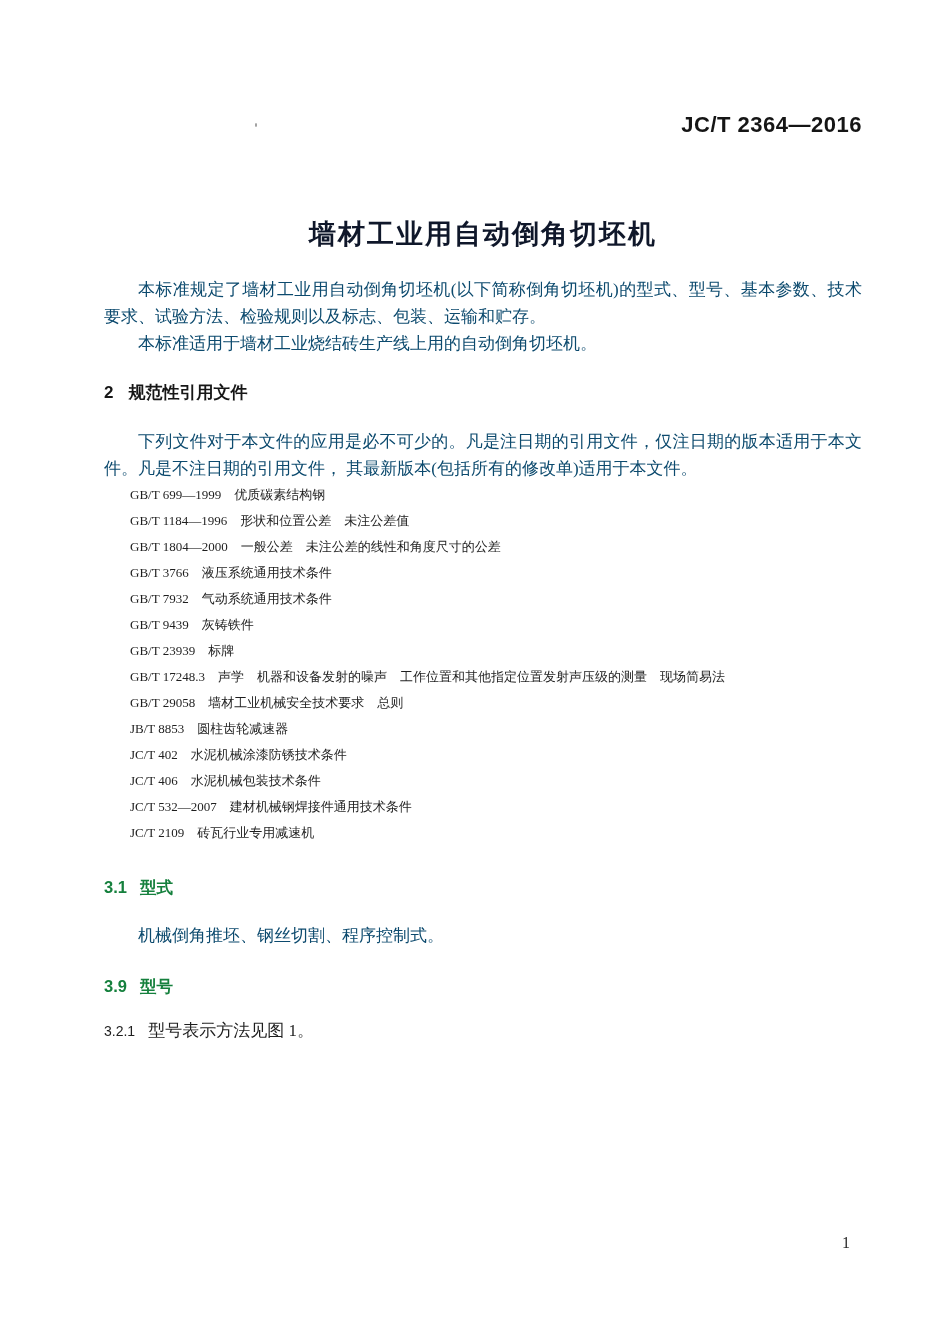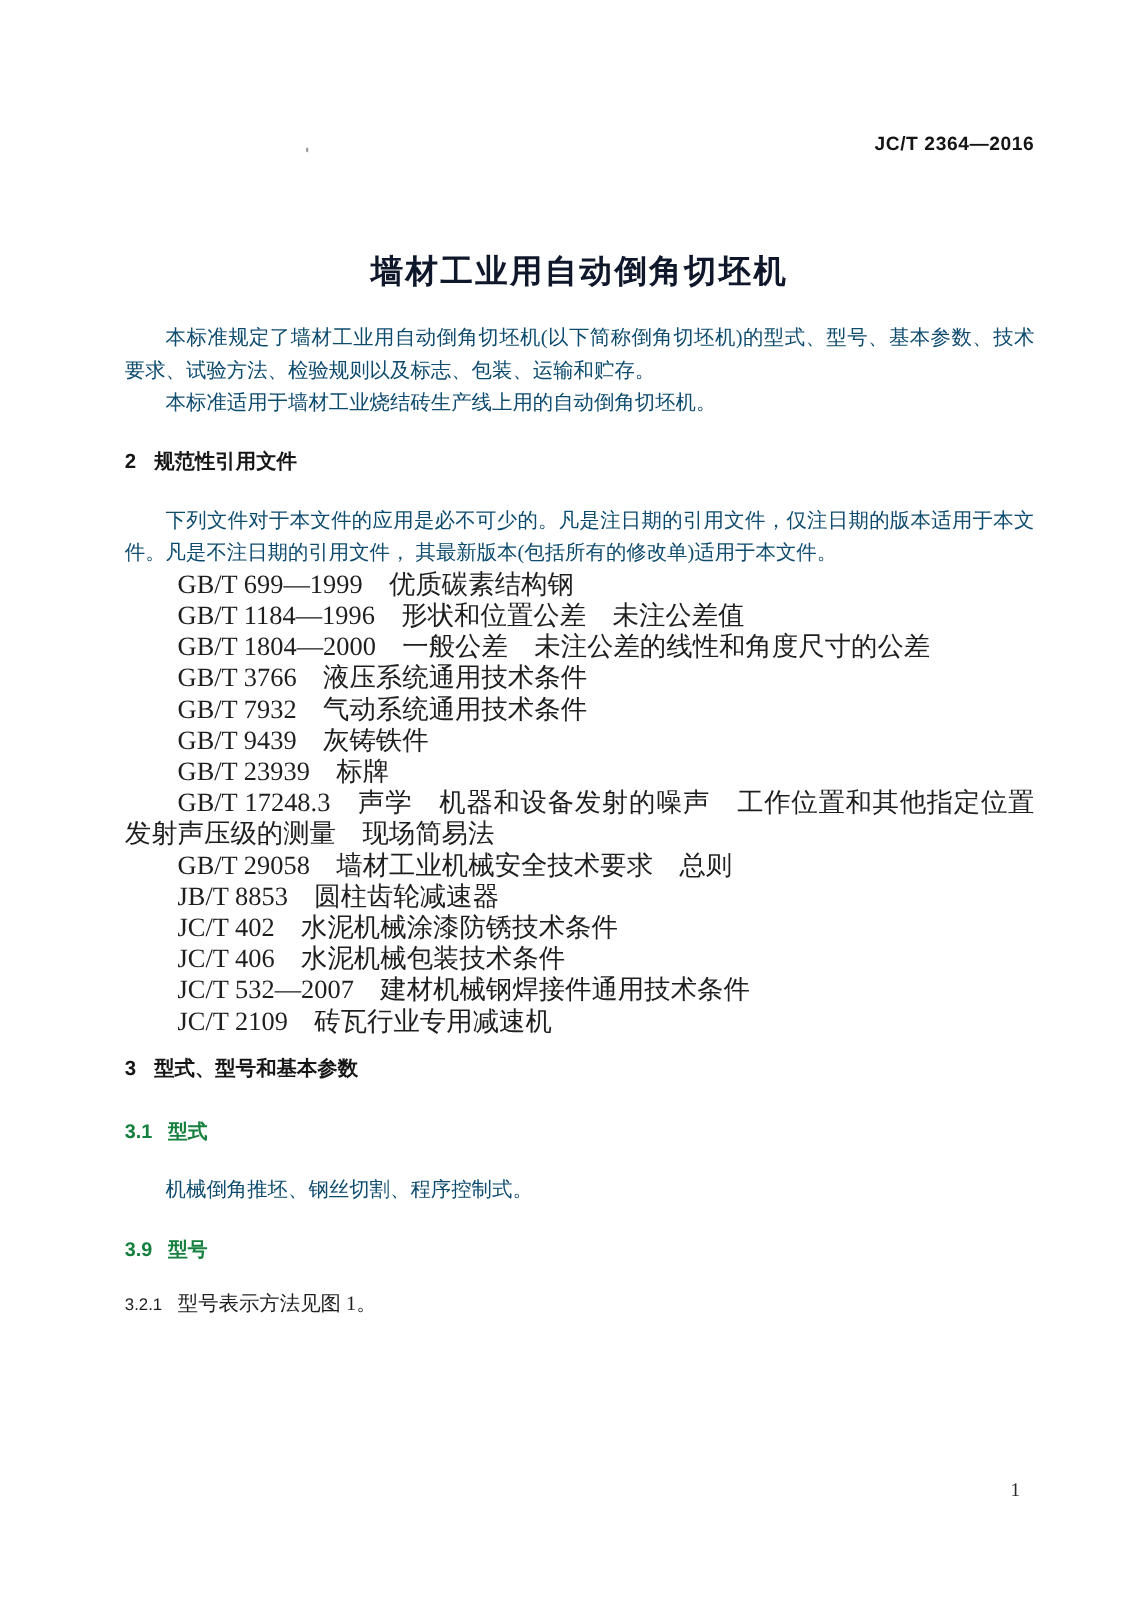--- a/index.html
+++ b/index.html
@@ -19,21 +19,21 @@
   .content {
     padding: 0 88px 0 104px;
   }
 
   
   .doc-code {
     padding-top: 112px;
     text-align: right;
     font-family: "Liberation Sans", sans-serif;
     font-weight: bold;
-    font-size: 16px;
+    font-size: 22px;
     letter-spacing: 0.5px;
     color: #151515;
   }
 
   
   .doc-title {
     margin-top: 78px;
     text-align: center;
     font-family: "Liberation Sans", sans-serif;
     font-weight: bold;
@@ -73,21 +73,21 @@
     font-size: 17px;
     line-height: 27px;
     text-indent: 2em;
     text-align: justify;
     color: #0c4a6e;
   }
 
   
   .ref-list { margin-top: 0; }
   .ref-item {
-    font-size: 22px;
+    font-size: 13px;
     line-height: 26px;
     text-indent: 2em;
     text-align: justify;
     color: #1e1e1e;
   }
 
   .clause {
     margin-top: 20px;
     font-size: 17px;
     line-height: 27px;
@@ -151,23 +151,20 @@
         <p class="ref-item">GB/T 17248.3　声学　机器和设备发射的噪声　工作位置和其他指定位置发射声压级的测量　现场简易法</p>
         <p class="ref-item">GB/T 29058　墙材工业机械安全技术要求　总则</p>
         <p class="ref-item">JB/T 8853　圆柱齿轮减速器</p>
         <p class="ref-item">JC/T 402　水泥机械涂漆防锈技术条件</p>
         <p class="ref-item">JC/T 406　水泥机械包装技术条件</p>
         <p class="ref-item">JC/T 532—2007　建材机械钢焊接件通用技术条件</p>
         <p class="ref-item">JC/T 2109　砖瓦行业专用减速机</p>
       </div>
     </div>
 
-    <div class="sec-heading h-sec3">
-      <span class="sec-num">3</span><span>型式、型号和基本参数</span>
-    </div>
 
     <div class="sub-heading h-sub31">
       <span class="sec-num">3.1</span><span>型式</span>
     </div>
     <div class="body-block">
       <p class="para">机械倒角推坯、钢丝切割、程序控制式。</p>
     </div>
 
     <div class="sub-heading h-sub32">
       <span class="sec-num">3.9</span><span>型号</span>

